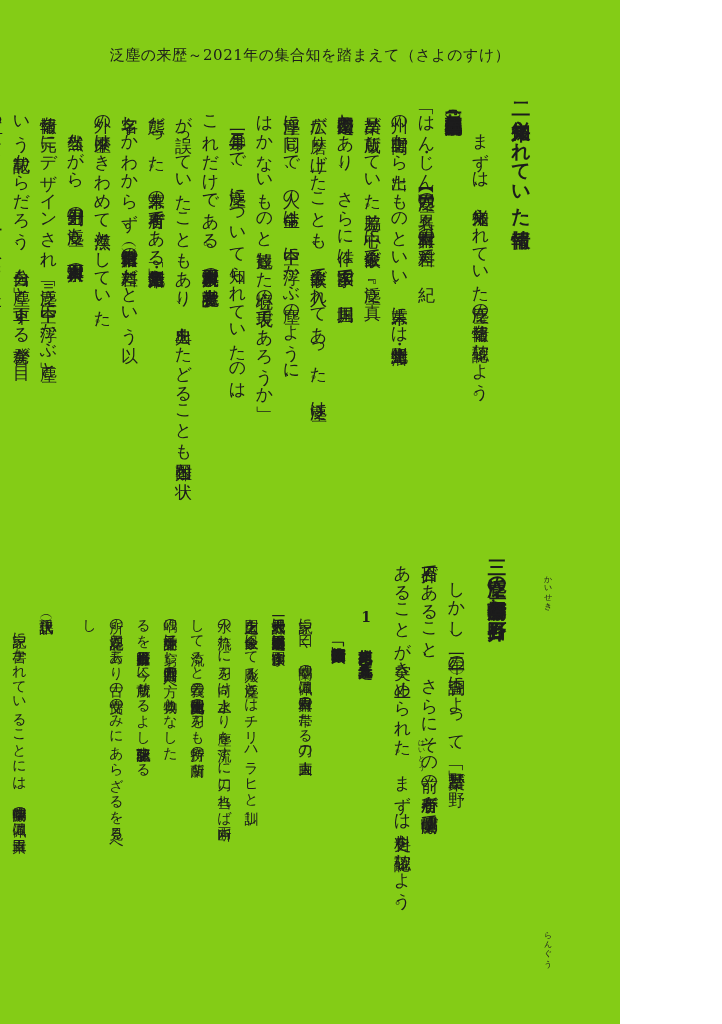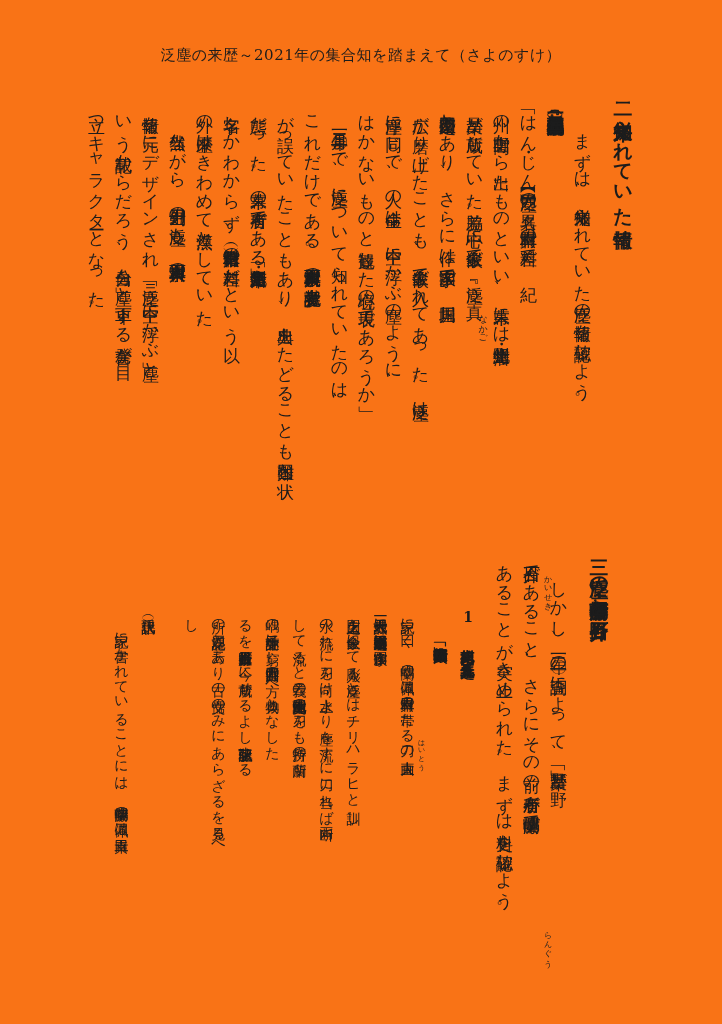--- a/index.html
+++ b/index.html
@@ -1,19 +1,19 @@
 <!DOCTYPE html>
 <html><head>
 <meta charset="utf-8">
 <style>
   html, body { margin:0; padding:0; background:#ffffff; }
   .page {
     position:relative;
-    width:722px; height:1024px;
-    background:#f97316;
+    width:620px; height:1024px;
+    background:#84cc16;
     color:#1c1c1c;
     font-family:"DejaVu Serif","Liberation Serif",serif;
     overflow:hidden;
   }
   .doc-title {
     position:absolute; top:46px; left:0; right:0;
     text-align:center;
     font-size:15px;
     letter-spacing:0.5px;
   }

